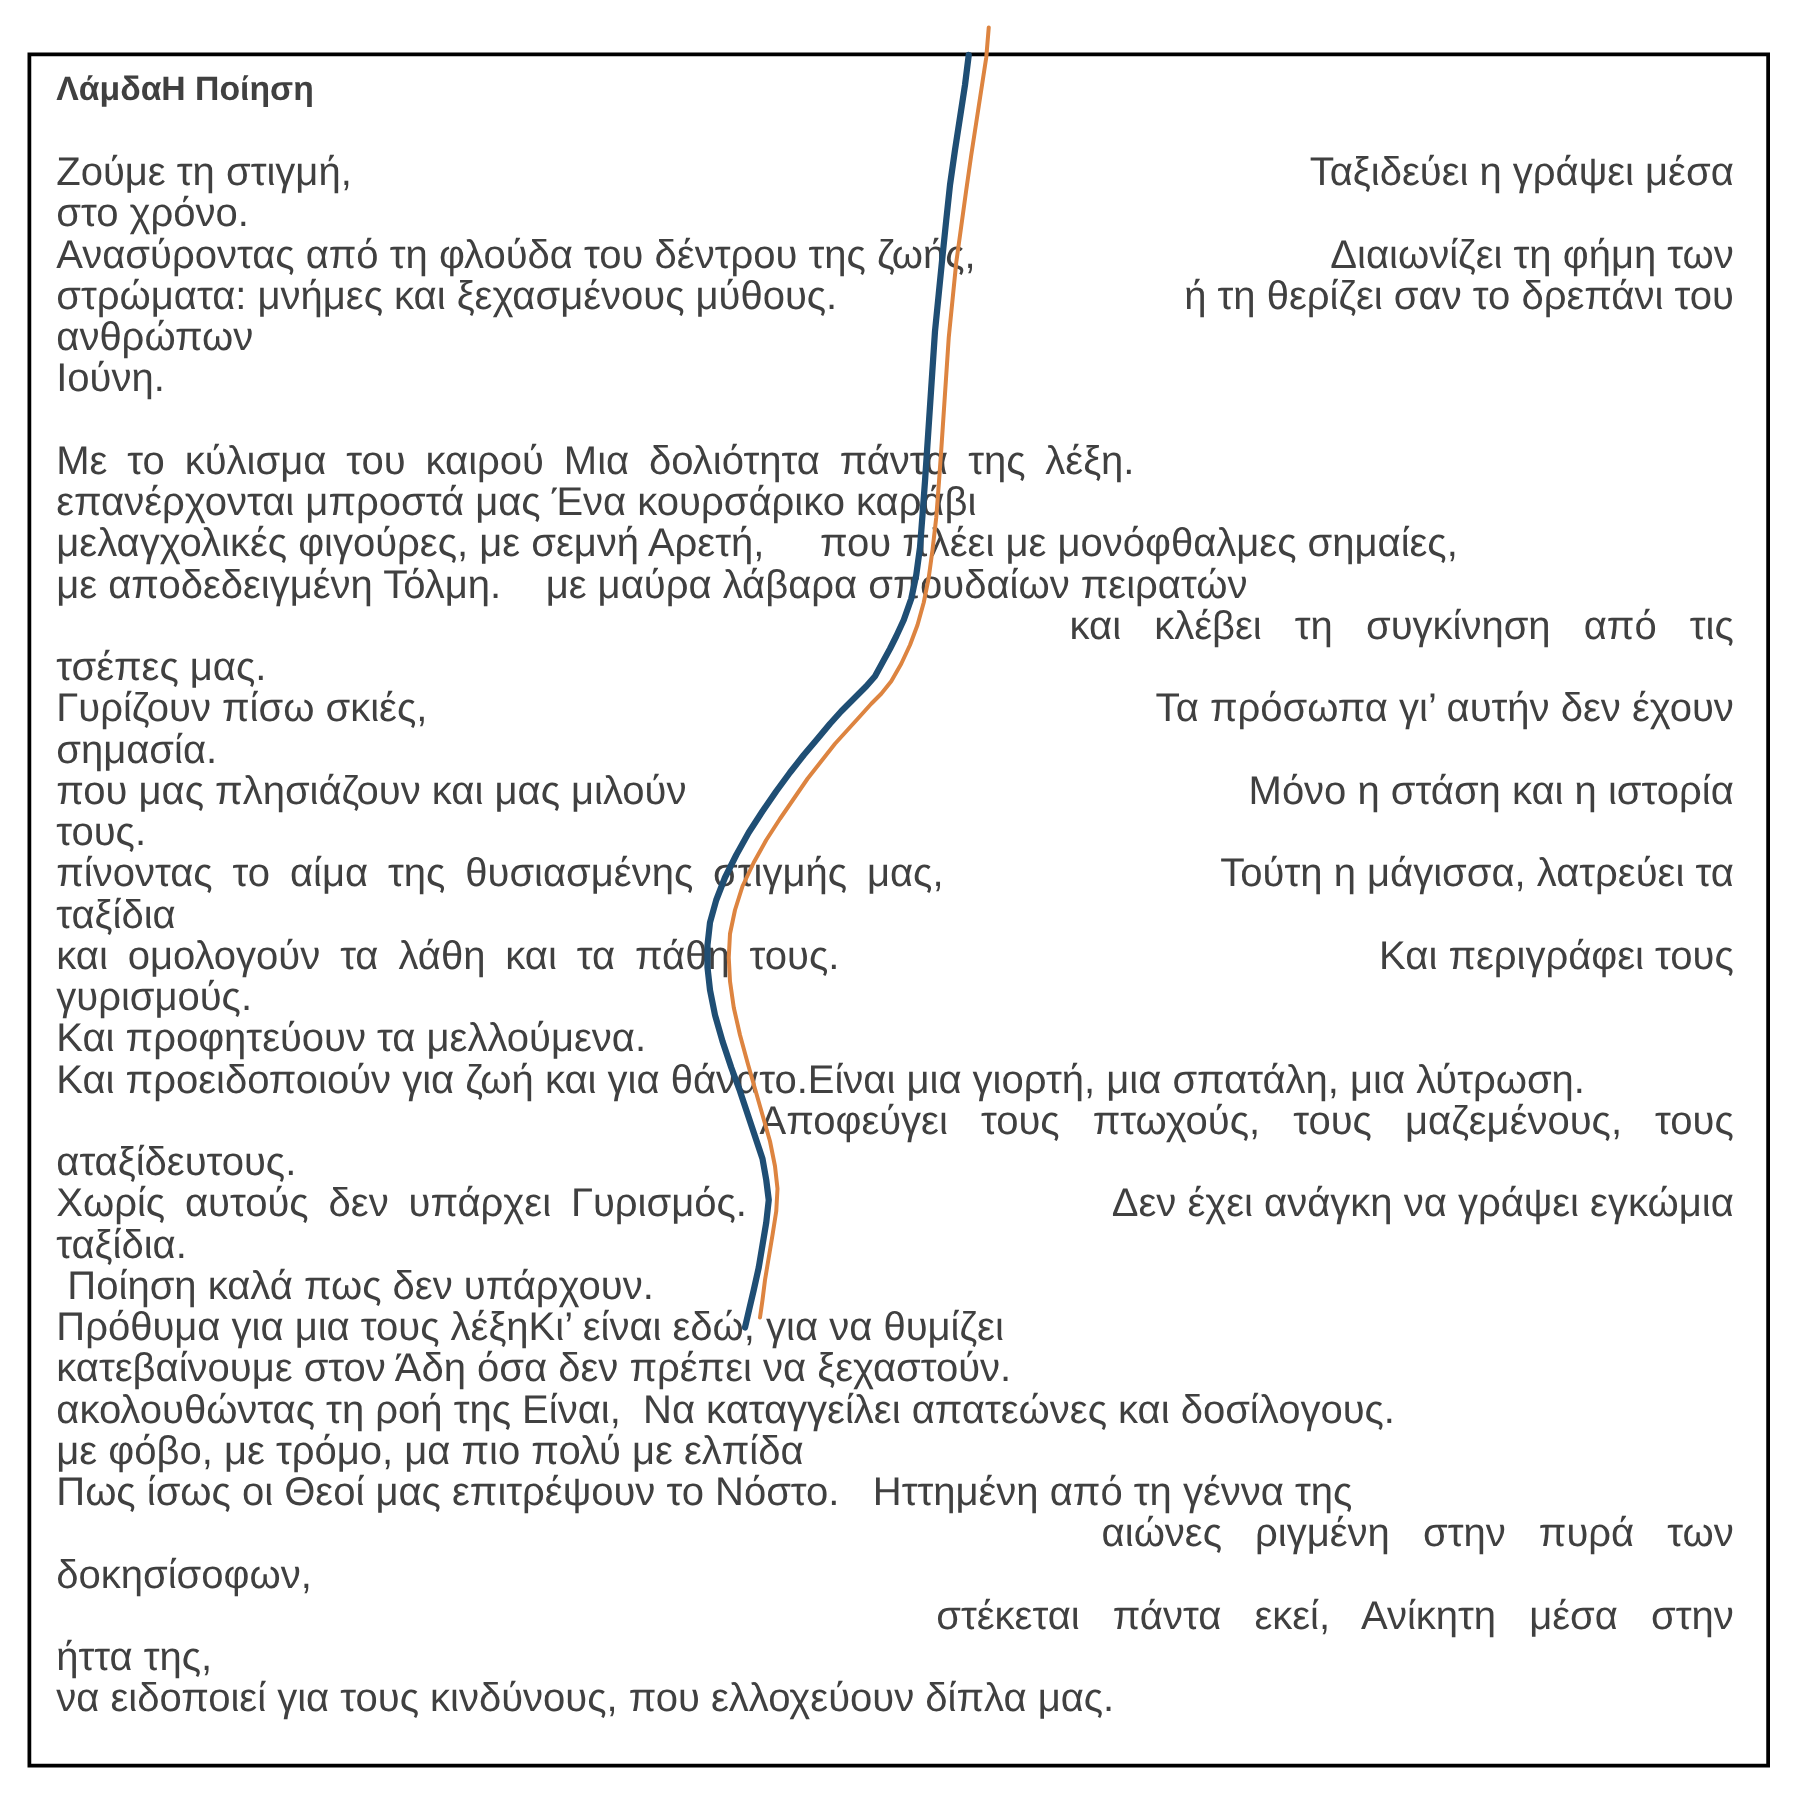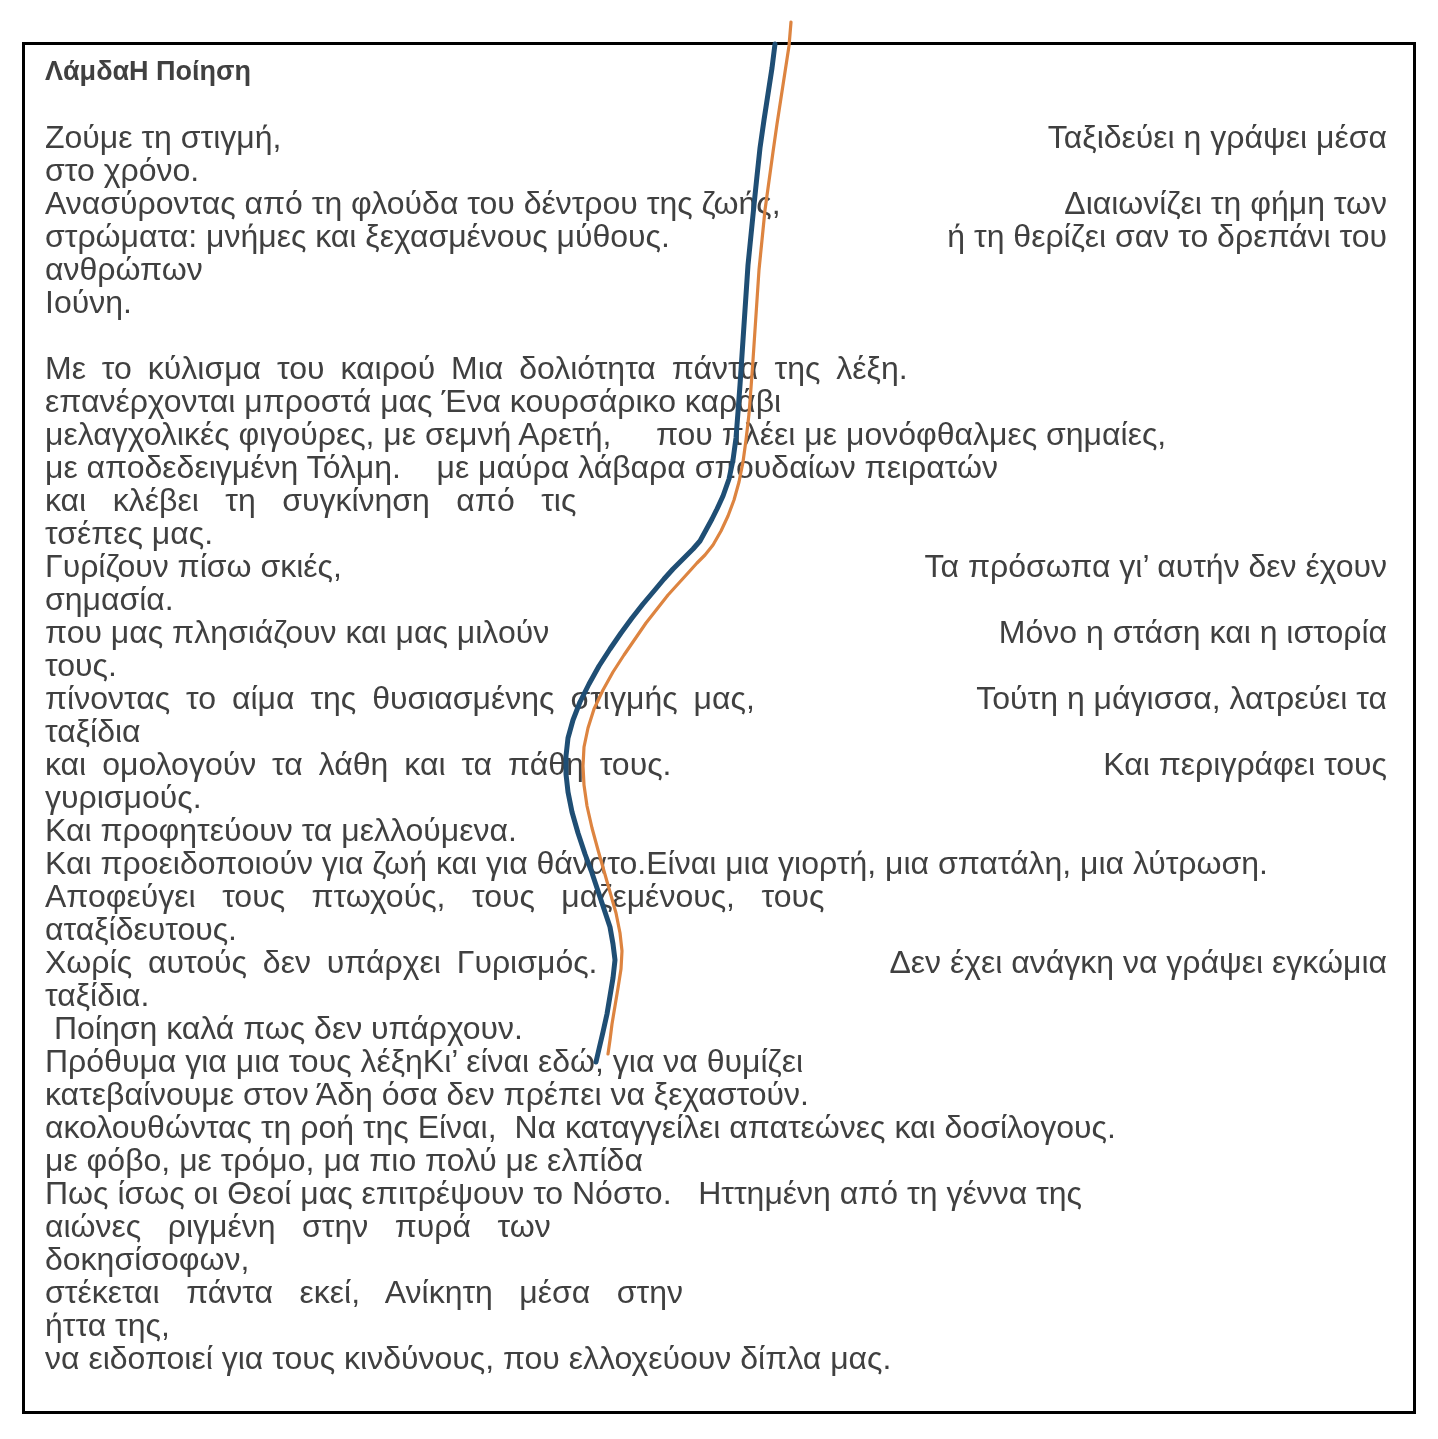--- a/index.html
+++ b/index.html
@@ -38,20 +38,21 @@
     line-height: 33px;
     min-height: 33px;
     white-space: pre-wrap;
   }
   .line.pair {
     display: flex;
     justify-content: space-between;
   }
   .line .rt-only {
     display: block;
+    text-align: right;
   }
   .line .rjust {
     word-spacing: 0.55em;
   }
   .line .mildj {
     word-spacing: 0.22em;
   }
   svg.river {
     position: absolute;
     left: 0;

